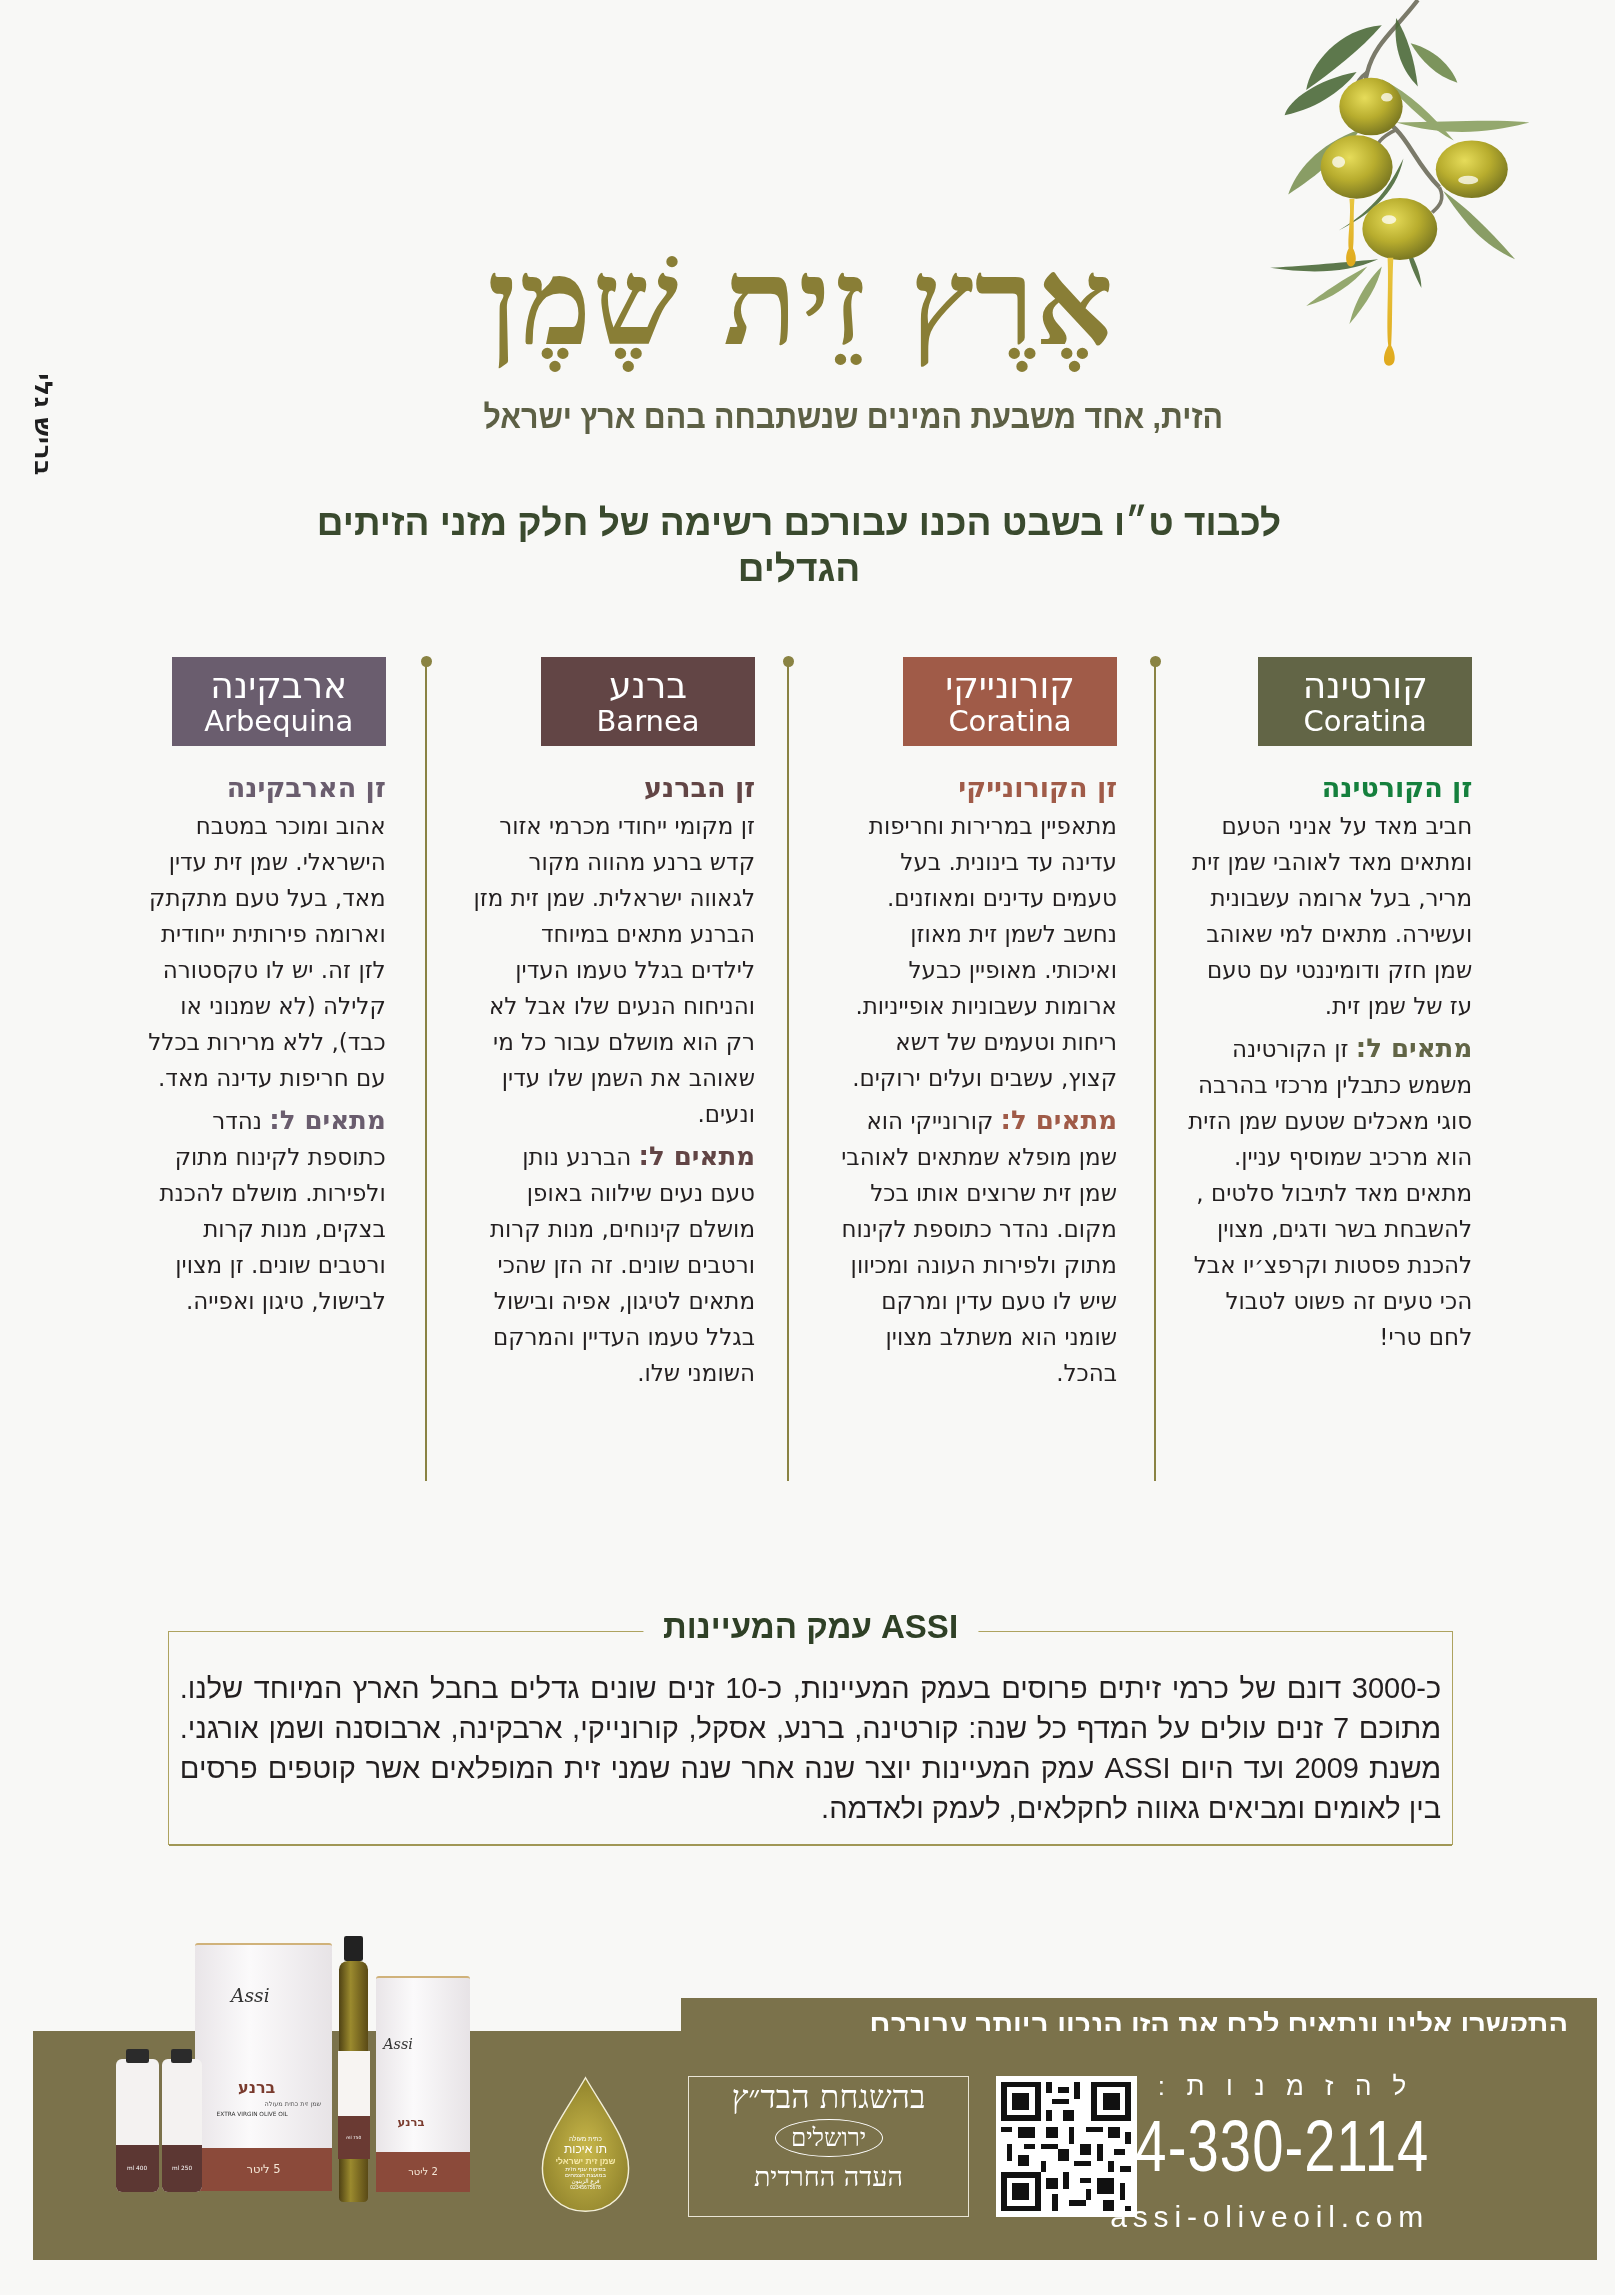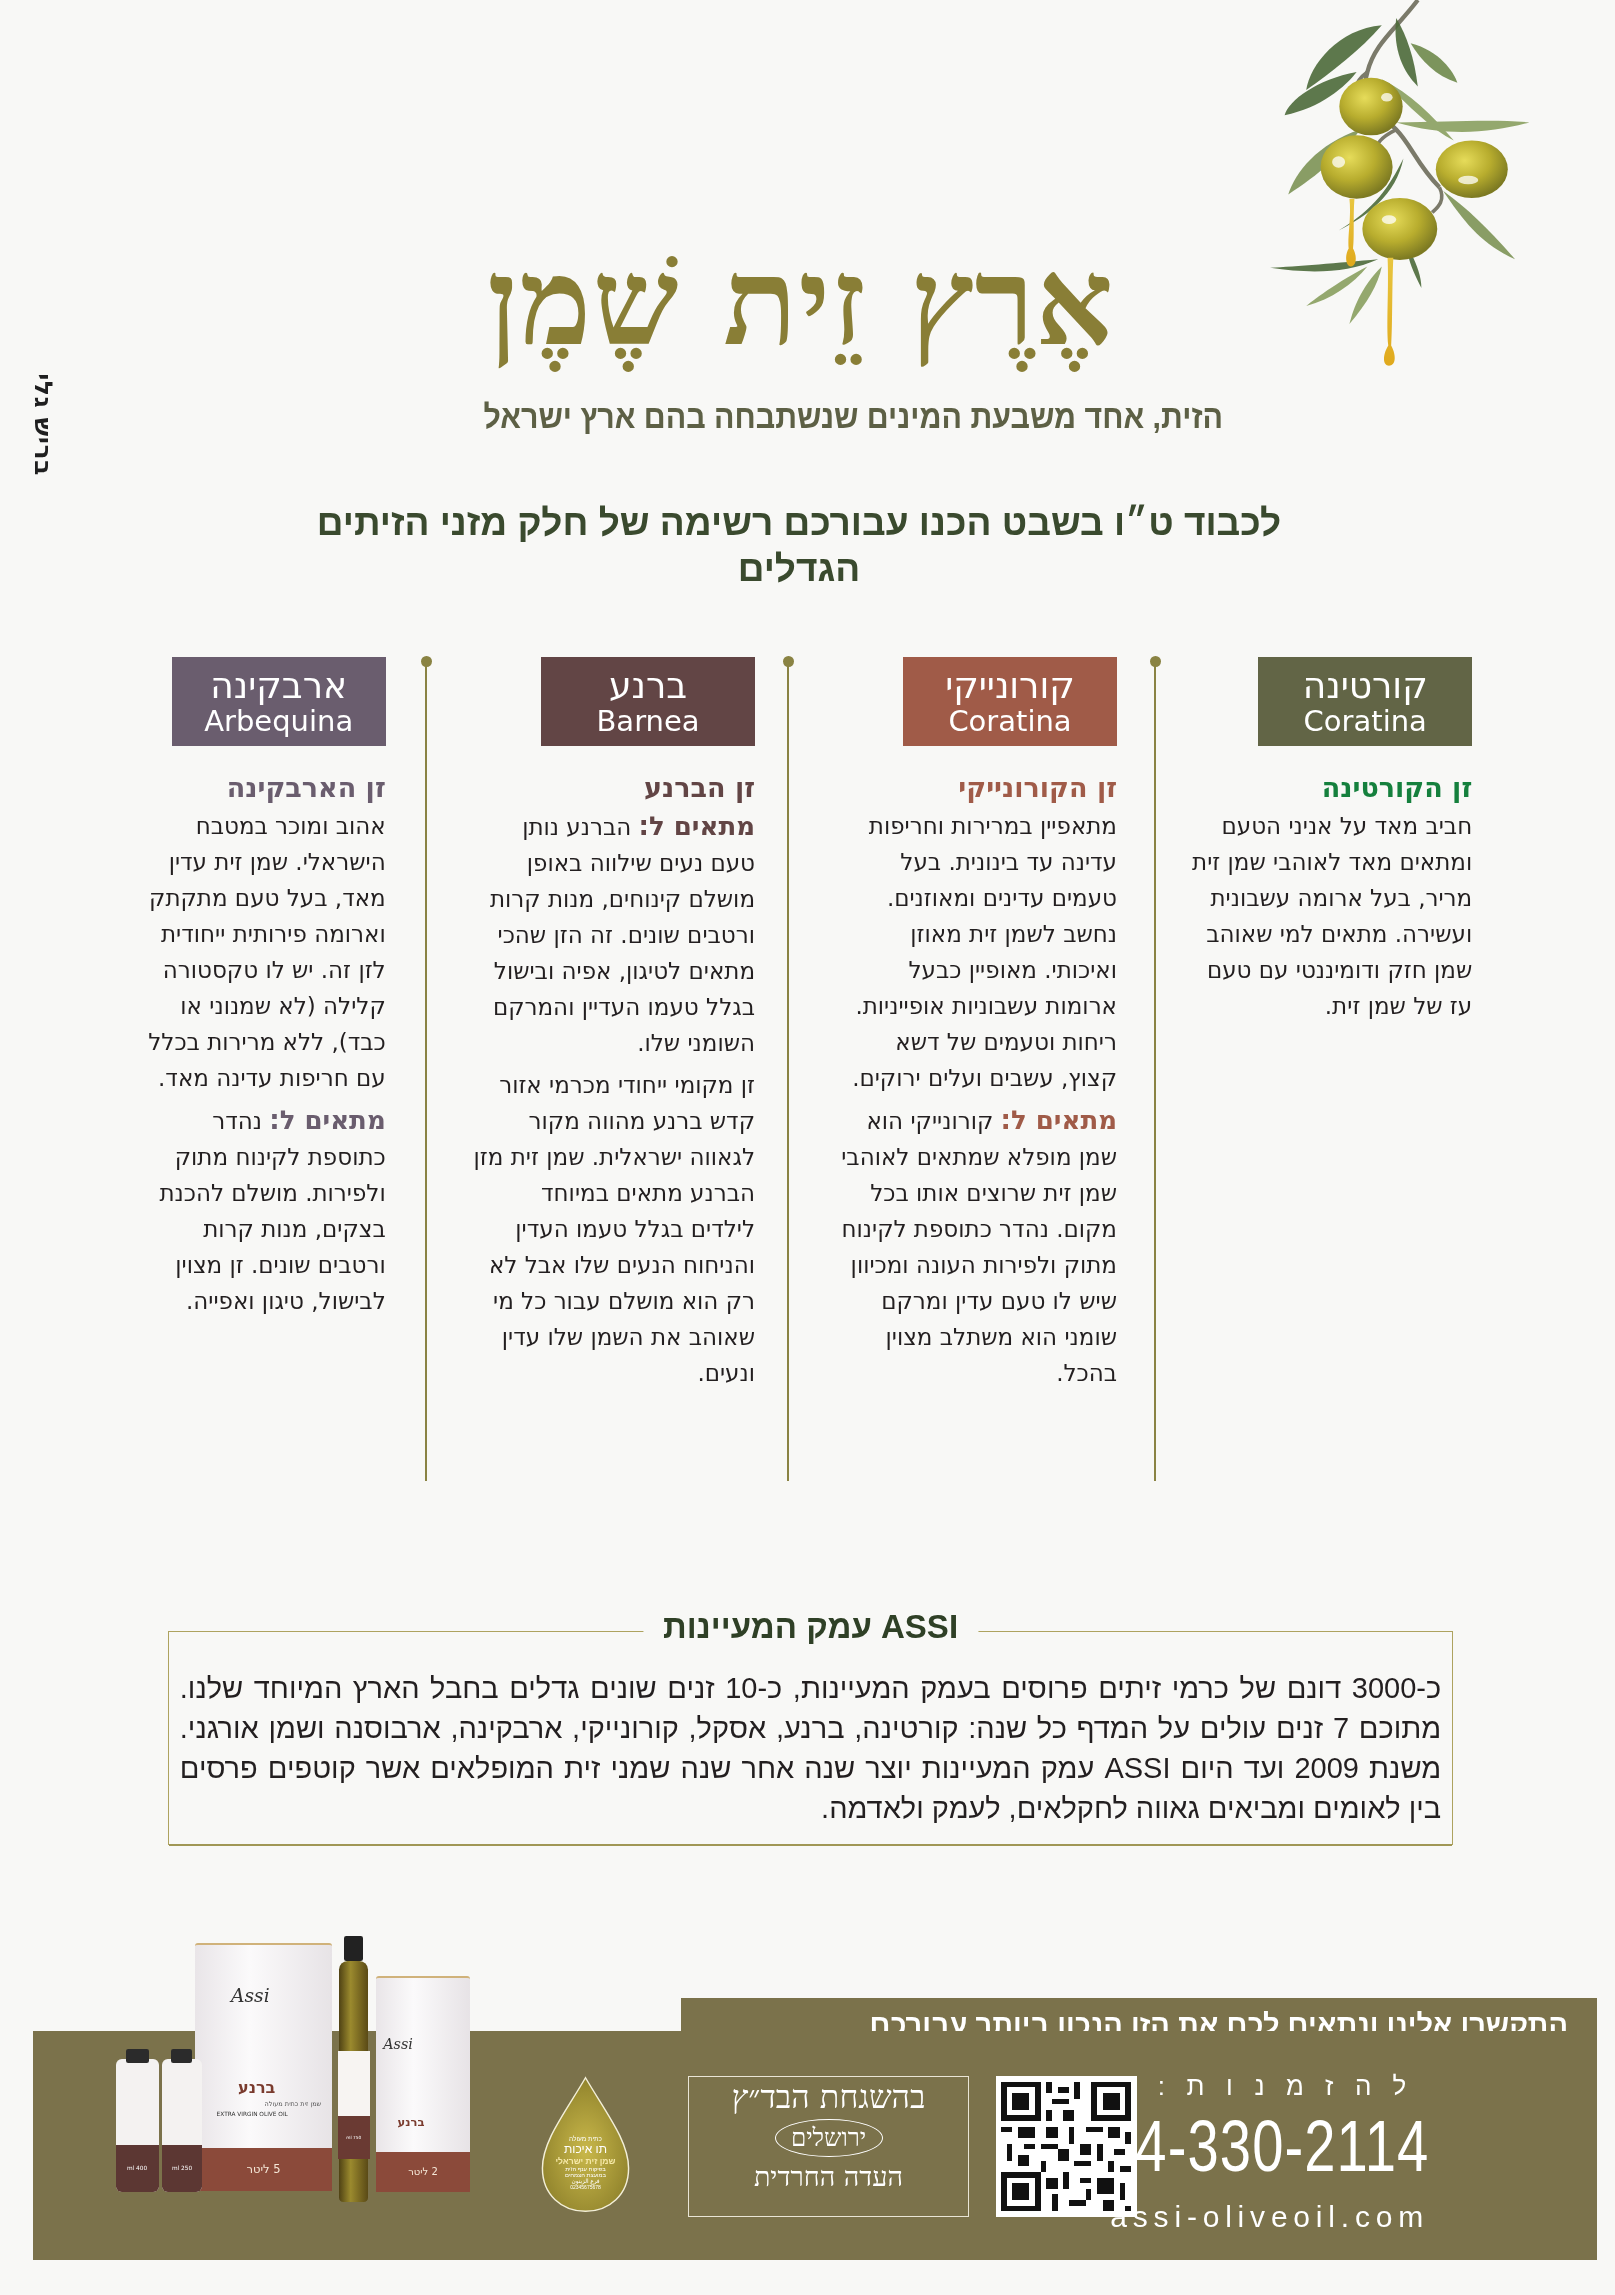--- a/index.html
+++ b/index.html
@@ -108,20 +108,21 @@
 </div>
 
 <div class="col" style="left:1195px; top:648px; width:288px;">
   <div class="col-header" style="right:10.8px; background:#626546;">
     <div class="he">קורטינה</div>
     <div class="en">Coratina</div>
   </div>
   <div class="col-title" style="right:10.8px; color:#15803d;">זן הקורטינה</div>
   <div class="col-body" style="right:10.8px; width:284px;">
     <p>חביב מאד על אניני הטעם ומתאים מאד לאוהבי שמן זית מריר, בעל ארומה עשבונית ועשירה. מתאים למי שאוהב שמן חזק ודומיננטי עם טעם עז של שמן זית.</p>
+    <p><span class="fit-label" style="color:#626546;">מתאים ל:</span> <span>זן הקורטינה משמש כתבלין מרכזי בהרבה סוגי מאכלים שטעם שמן הזית הוא מרכיב שמוסיף עניין. מתאים מאד לתיבול סלטים , להשבחת בשר ודגים, מצוין להכנת פסטות וקרפצ׳יו אבל הכי טעים זה פשוט לטבול לחם טרי!</span></p>
   </div>
 </div>
 
 <div class="divider" style="left:1154px;"></div>
 
 <div class="col" style="left:835px; top:648px; width:302px;">
   <div class="col-header" style="right:20px; background:#a05b48;">
     <div class="he">קורונייקי</div>
     <div class="en">Coratina</div>
   </div>
@@ -134,22 +135,22 @@
 
 <div class="divider" style="left:787px;"></div>
 
 <div class="col" style="left:468px; top:648px; width:302px;">
   <div class="col-header" style="right:15px; background:#624545;">
     <div class="he">ברנע</div>
     <div class="en">Barnea</div>
   </div>
   <div class="col-title" style="right:15px; color:#624545;">זן הברנע</div>
   <div class="col-body" style="right:15px; width:284px;">
+    <p>זן מקומי ייחודי מכרמי אזור קדש ברנע מהווה מקור לגאווה ישראלית. שמן זית מזן הברנע מתאים במיוחד לילדים בגלל טעמו העדין והניחוח הנעים שלו אבל לא רק הוא מושלם עבור כל מי שאוהב את השמן שלו עדין ונעים.</p>
     <p><span class="fit-label" style="color:#624545;">מתאים ל:</span> <span>הברנע נותן טעם נעים שילווה באופן מושלם קינוחים, מנות קרות ורטבים שונים. זה הזן שהכי מתאים לטיגון, אפיה ובישול בגלל טעמו העדיין והמרקם השומני שלו.</span></p>
-    <p>זן מקומי ייחודי מכרמי אזור קדש ברנע מהווה מקור לגאווה ישראלית. שמן זית מזן הברנע מתאים במיוחד לילדים בגלל טעמו העדין והניחוח הנעים שלו אבל לא רק הוא מושלם עבור כל מי שאוהב את השמן שלו עדין ונעים.</p>
   </div>
 </div>
 
 <div class="divider" style="left:425px;"></div>
 
 <div class="col" style="left:137px; top:648px; width:266px;">
   <div class="col-header" style="right:17.3px; background:#6a5d6e;">
     <div class="he">ארבקינה</div>
     <div class="en">Arbequina</div>
   </div>

